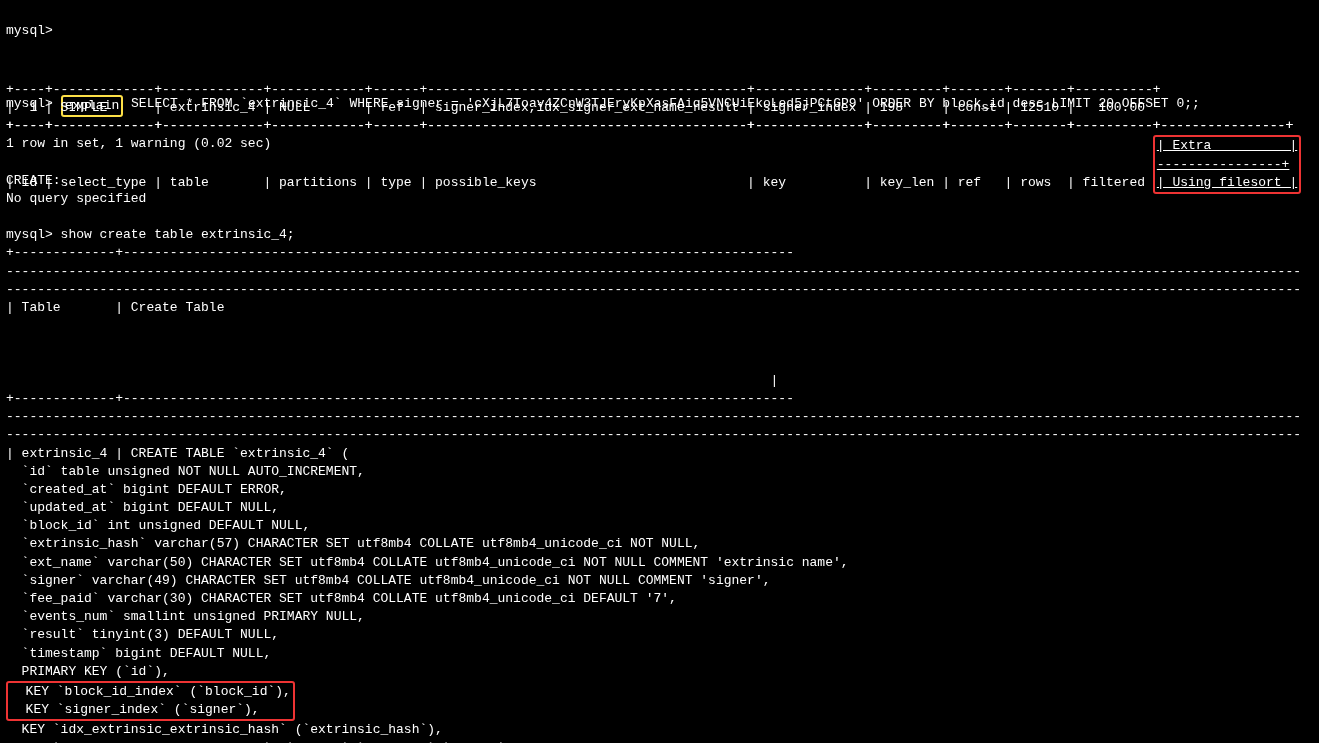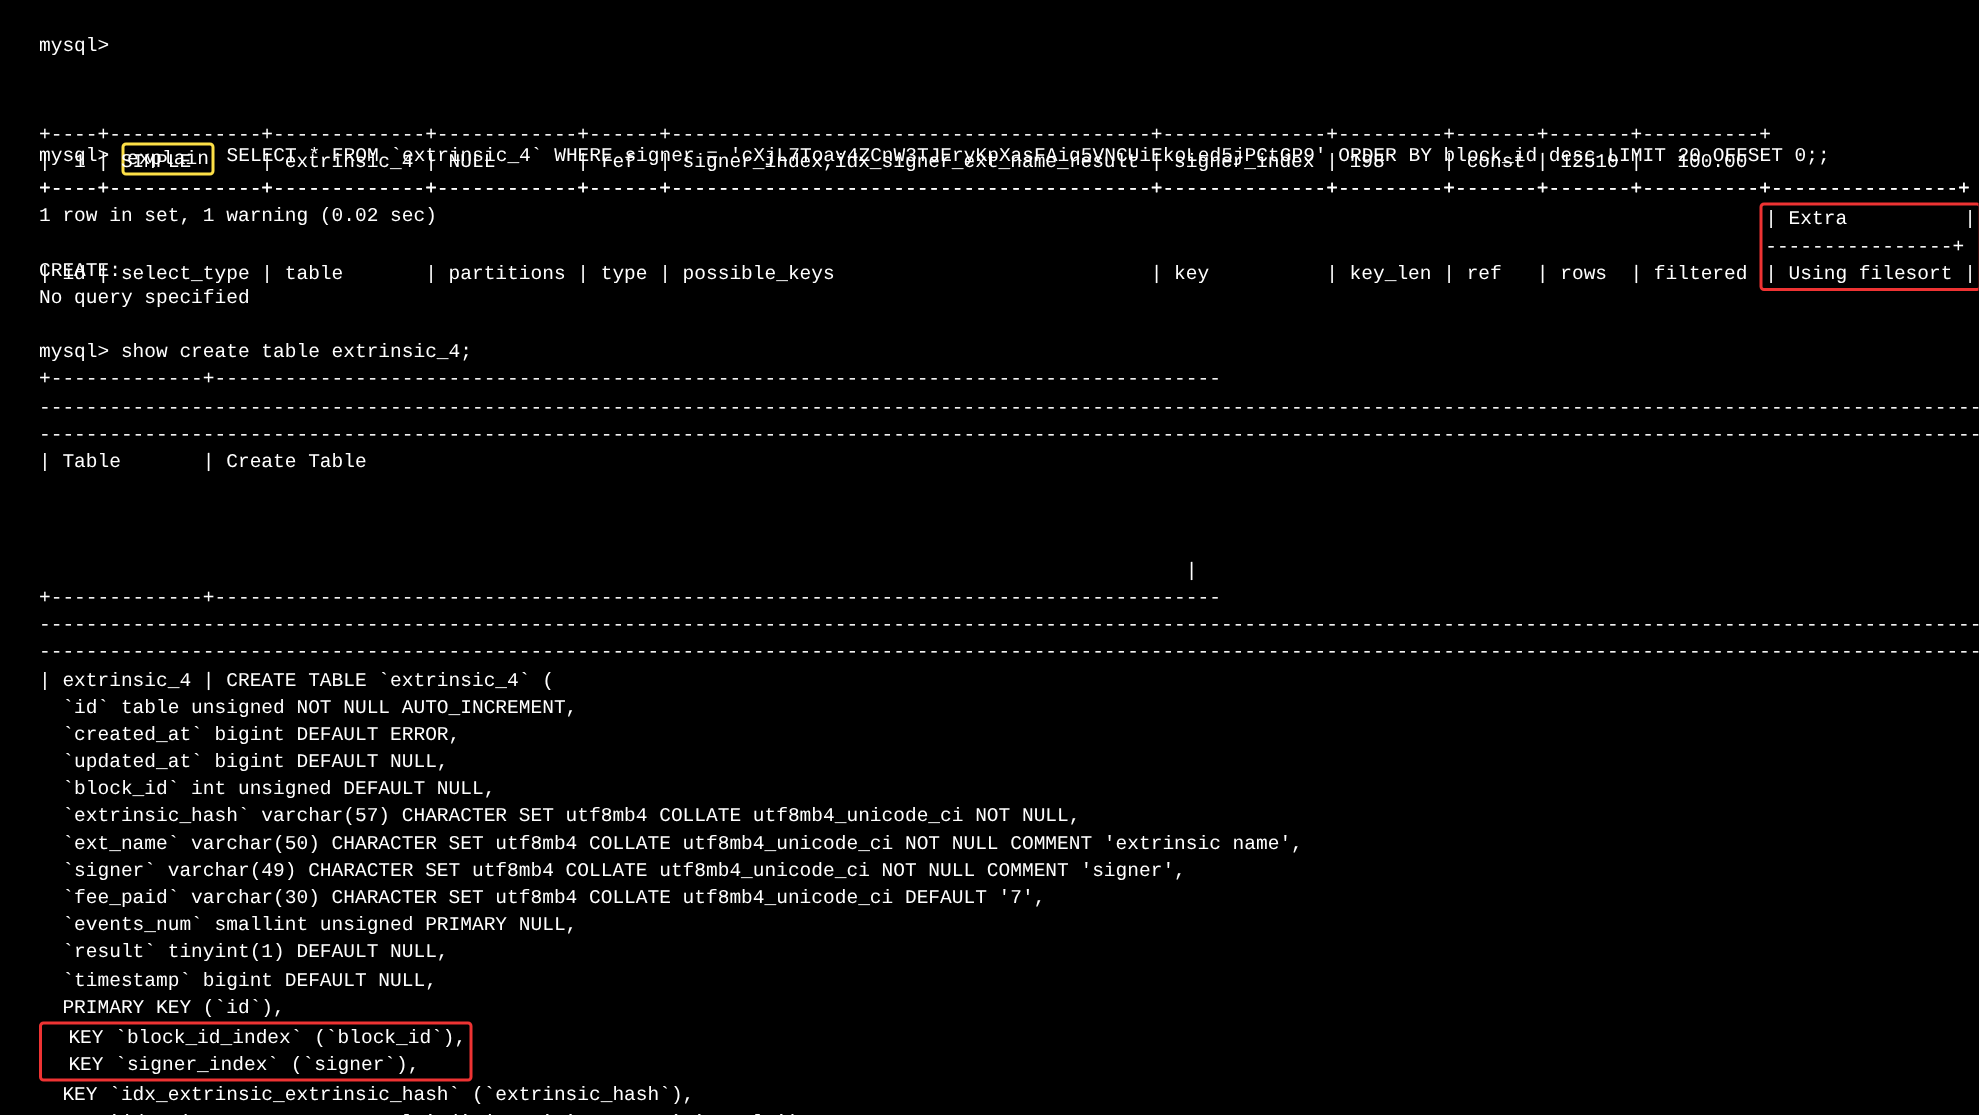--- a/index.html
+++ b/index.html
@@ -22,31 +22,31 @@
     padding: 0 2px;
     display: inline-block;
     vertical-align: top;
   }
   .redbox-block {
     border: 2px solid #e33;
     border-radius: 3px;
     padding: 0 2px;
     display: inline-block;
   }
-  .line { white-space: pre; margin-left: 20px; }
+  .line { white-space: pre; }
 </style>
 </head>
 <body>
 
 
 
 <div class="term">
 <span class="line"><span>mysql&gt;</span> <span class="redbox"><span>explain</span></span><span> SELECT * FROM `extrinsic_4` WHERE signer = 'cXjL7Toav4ZCnW3TJEryKpXasFAiq5VNCUiEkoLed5jPCtGP9' ORDER BY block_id desc LIMIT 20 OFFSET 0;;</span></span>
 <span class="line"><span>+----+-------------+-------------+------------+------+-----------------------------------------+--------------+---------+-------+-------+----------+</span><span>----------------+</span></span>
-<span class="line"><span>| id | select_type | table       | partitions | type | possible_keys                           | key          | key_len | ref   | rows  | filtered </span><span class="redbox-block" style="position:relative;"><span>| Extra          |</span>
+<span class="line"><span>| id | select_type | table       | partitions | type | possible_keys                           | key          | key_len | ref   | rows  | filtered </span><span class="redbox-block" style="position:relative;text-decoration:underline;"><span>| Extra          |</span>
 <span><span>----------------+</span></span>
 <span>| Using filesort |</span></span></span>
 </div>
 
 <div class="term" style="position:absolute; top:4px; left:6px;">
 <span class="line"><span>mysql&gt;</span> <span style="visibility:hidden" class="redbox"><span>explain</span></span><span style="visibility:hidden"> SELECT * FROM `extrinsic_4` WHERE signer = 'cXjL7Toav4ZCnW3TJEryKpXasFAiq5VNCUiEkoLed5jPCtGP9' ORDER BY block_id desc LIMIT 40 OFFSET 0;;</span></span>
 <span class="line" style="visibility:hidden">+----+-------------+-------------+------------+------+-----------------------------------------+--------------+---------+-------+-------+----------+</span>
 <span class="line"><span style="visibility:hidden">| id | select_type | table       | partitions | type | possible_keys                           | key          | key_len | ref   | rows  | filtered </span></span>
 <span class="line"><span>+----+-------------+-------------+------------+------+-----------------------------------------+--------------+---------+-------+-------+----------+</span></span>
 <span class="line"><span>|  1 | SIMPLE      | extrinsic_4 | NULL       | ref  | signer_index,idx_signer_ext_name_result | signer_index | 198     | const | 12510 |   100.00 </span></span>
@@ -71,21 +71,21 @@
 <span class="line">| extrinsic_4 | CREATE TABLE `extrinsic_4` (</span>
 <span class="line">  `id` table unsigned NOT NULL AUTO_INCREMENT,</span>
 <span class="line">  `created_at` bigint DEFAULT ERROR,</span>
 <span class="line">  `updated_at` bigint DEFAULT NULL,</span>
 <span class="line">  `block_id` int unsigned DEFAULT NULL,</span>
 <span class="line">  `extrinsic_hash` varchar(57) CHARACTER SET utf8mb4 COLLATE utf8mb4_unicode_ci NOT NULL,</span>
 <span class="line">  `ext_name` varchar(50) CHARACTER SET utf8mb4 COLLATE utf8mb4_unicode_ci NOT NULL COMMENT 'extrinsic name',</span>
 <span class="line">  `signer` varchar(49) CHARACTER SET utf8mb4 COLLATE utf8mb4_unicode_ci NOT NULL COMMENT 'signer',</span>
 <span class="line">  `fee_paid` varchar(30) CHARACTER SET utf8mb4 COLLATE utf8mb4_unicode_ci DEFAULT '7',</span>
 <span class="line">  `events_num` smallint unsigned PRIMARY NULL,</span>
-<span class="line">  `result` tinyint(1) DEFAULT NULL,</span>
+<span class="line">  `result` tinyint(3) DEFAULT NULL,</span>
 <span class="line">  `timestamp` bigint DEFAULT NULL,</span>
 <span class="line">  PRIMARY KEY (`id`),</span>
 <span class="line"><span class="redbox-block"><span>  KEY `block_id_index` (`block_id`),</span>
 <span>  KEY `signer_index` (`signer`),</span></span></span>
 <span class="line">  KEY `idx_extrinsic_extrinsic_hash` (`extrinsic_hash`),</span>
 <span class="line">  KEY `idx_signer_ext_name_result` (`signer`,`ext_name`,`result`)</span>
 
 
 
 

